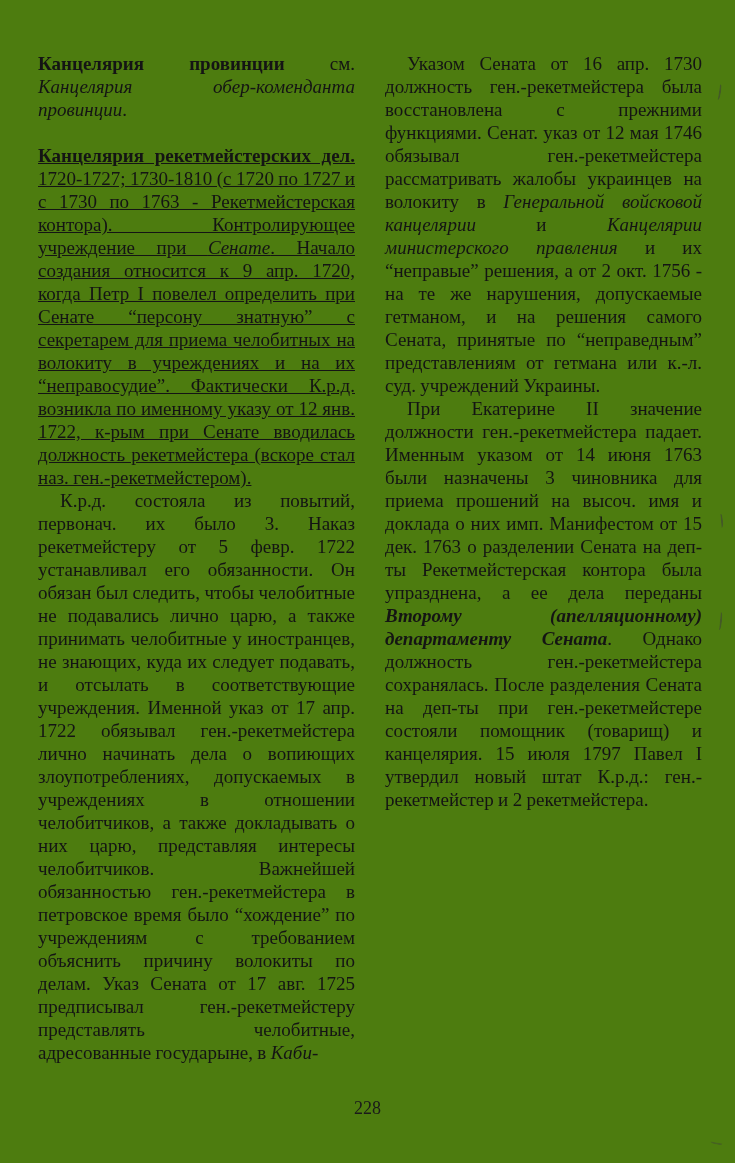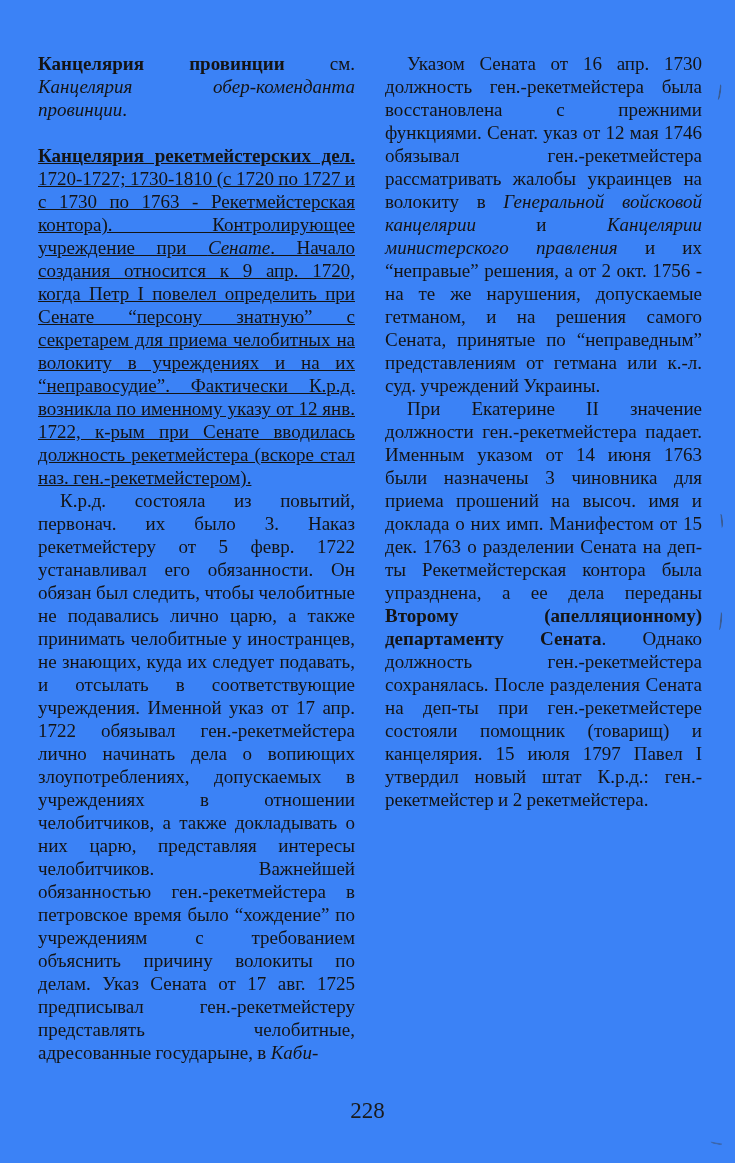--- a/index.html
+++ b/index.html
@@ -6,21 +6,21 @@
     margin: 0;
     padding: 0;
     background: #e8e8e6;
     font-family: "Liberation Serif", serif;
   }
   .page {
     position: relative;
     width: 735px;
     height: 1163px;
     margin: 0 auto;
-    background: #3b82f6;
+    background: #4d7c0f;
     overflow: hidden;
     color: #141414;
   }
   .columns {
     position: absolute;
     left: 38px;
     top: 52px;
     width: 664px;
     display: flex;
     gap: 30px;
@@ -35,28 +35,28 @@
     word-spacing: -0.02em;
   }
   .para {
     margin: 0;
     padding: 0;
   }
   .para.indent { text-indent: 22px; }
   .para.entry-gap { margin-top: 23px; text-decoration: underline; }
   .bold { font-weight: bold; }
   .italic { font-style: italic; }
-  .bold-italic { font-weight: bold; }
+  .bold-italic { font-weight: bold; font-style: italic; }
   .page-number {
     position: absolute;
     left: 0;
     right: 0;
     top: 1098px;
     text-align: center;
-    font-size: 23px;
+    font-size: 18px;
     color: #1a1a1a;
   }
   
   .artifact {
     position: absolute;
     width: 3px;
     border-radius: 60% 40% 50% 50%;
     background: transparent;
     border-right: 2px solid rgba(60,60,60,0.55);
   }

